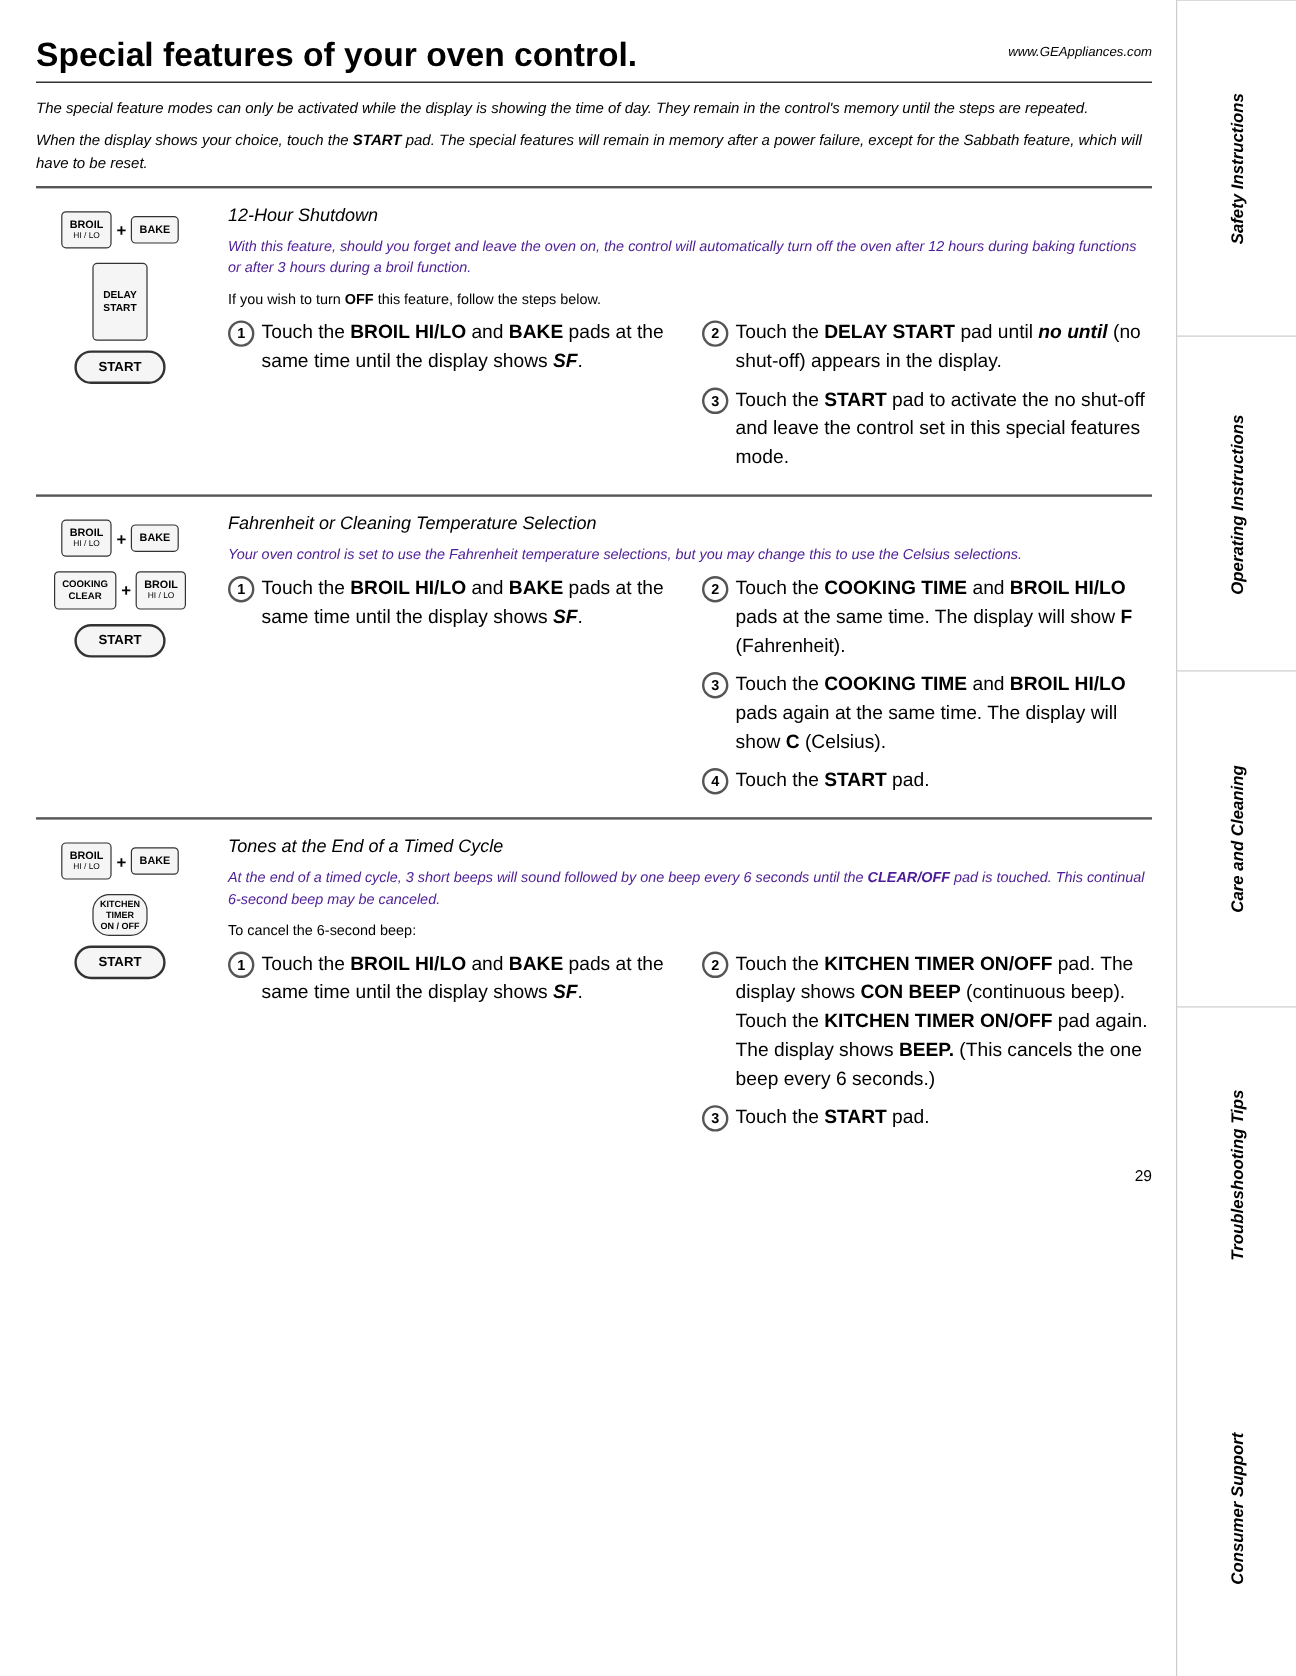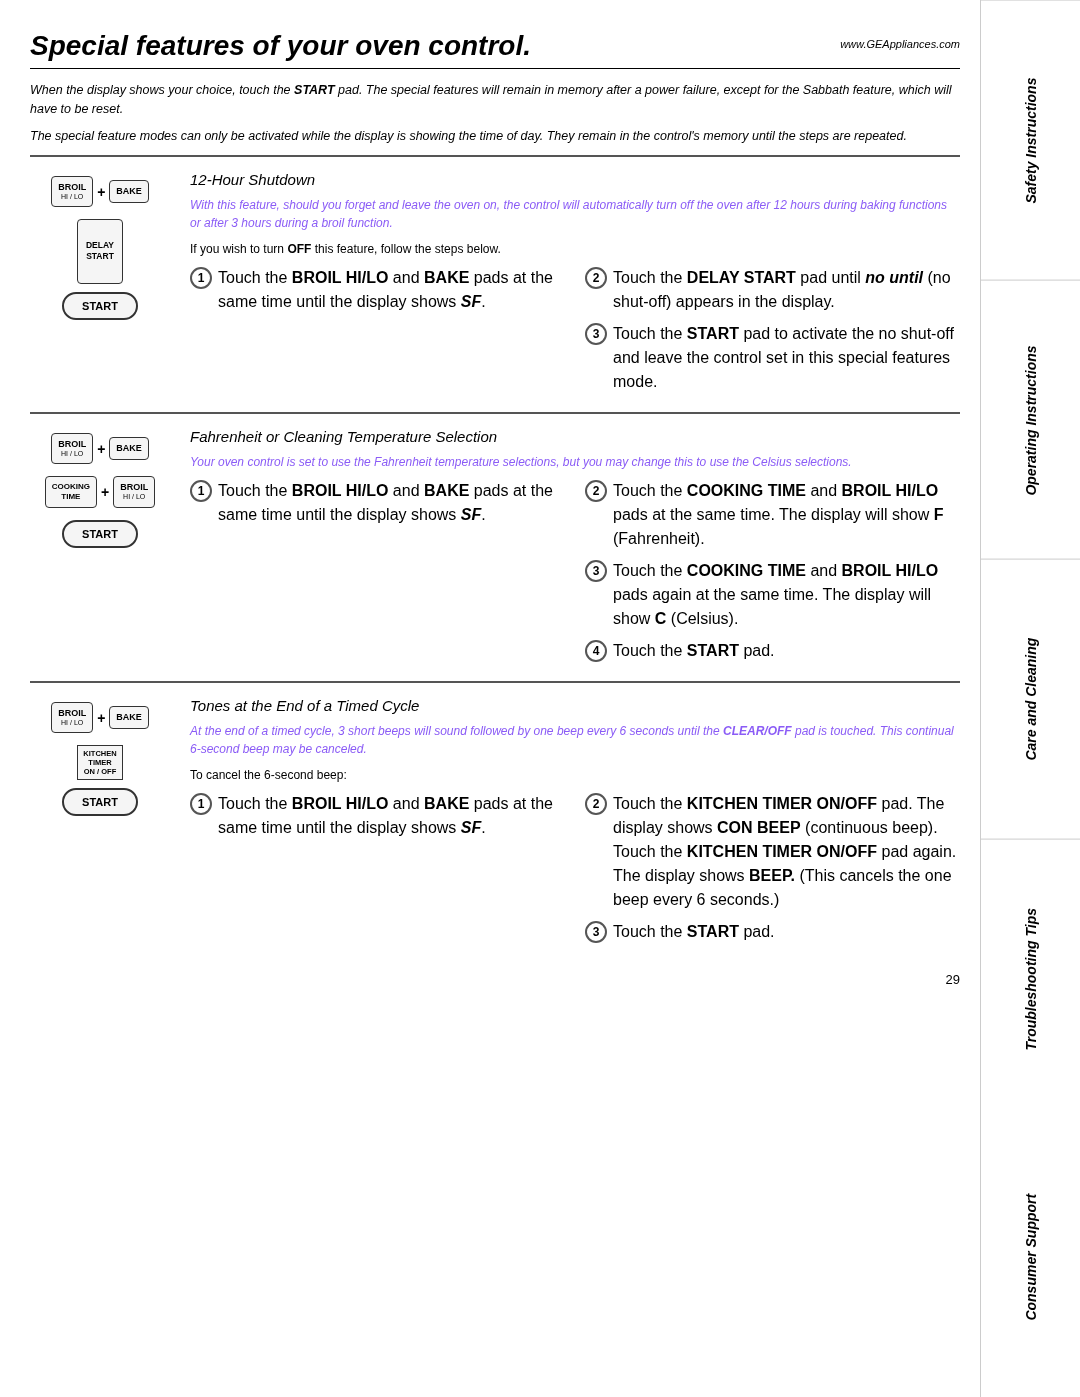--- a/index.html
+++ b/index.html
@@ -60,21 +60,20 @@
       display: flex;
       justify-content: space-between;
       align-items: flex-start;
       margin-bottom: 12px;
       border-bottom: 1px solid #000;
       padding-bottom: 6px;
     }
 
     .page-title {
       font-size: 28px;
-      font-style: italic;
       font-weight: bold;
     }
 
     .website {
       font-size: 11px;
       font-style: italic;
       margin-top: 8px;
     }
 
     
@@ -122,21 +121,21 @@
       font-weight: normal;
       font-style: italic;
       margin-bottom: 8px;
     }
 
     .feature-description {
       font-size: 12px;
       font-style: italic;
       line-height: 1.5;
       margin-bottom: 8px;
-      color: #8b5cf6;
+      color: #4c1d95;
     }
 
     .feature-description strong {
       font-weight: bold;
       font-style: italic;
     }
 
     .steps-cols {
       display: flex;
       gap: 20px;
@@ -229,21 +228,21 @@
       padding: 20px 8px;
       font-size: 8.5px;
       font-weight: bold;
       text-align: center;
       background: #f5f5f5;
       line-height: 1.3;
     }
 
     .btn-kitchen {
       border: 1.5px solid #333;
-      border-radius: 0;
+      border-radius: 14px;
       padding: 3px 5px;
       font-size: 7.5px;
       font-weight: bold;
       text-align: center;
       background: #f5f5f5;
       line-height: 1.2;
     }
 
     .page-num {
       text-align: right;
@@ -266,24 +265,24 @@
 
 <div class="page-wrapper">
   <div class="main-content">
 
     <div class="page-header">
       <div class="page-title">Special features of your oven control.</div>
       <div class="website">www.GEAppliances.com</div>
     </div>
 
     <div class="intro-block">
+      <p>The special feature modes can only be activated while the display is showing the time of day. They remain in the control's memory until the steps are repeated.</p>
       <p>
         <span>When the display shows your choice, touch the </span><strong>START</strong><span> pad. The special features will remain in memory after a power failure, except for the Sabbath feature, which will have to be reset.</span>
       </p>
-      <p>The special feature modes can only be activated while the display is showing the time of day. They remain in the control's memory until the steps are repeated.</p>
     </div>
 
     <div class="feature-section">
       <div class="feature-diagram">
 
         <div class="btn-row">
           <div class="btn-pad">
               <div style="font-size:9px;font-weight:bold;">BROIL</div>
               <div class="small">HI / LO</div>
             </div>
@@ -338,21 +337,21 @@
           <div class="btn-pad">
               <div style="font-size:9px;font-weight:bold;">BROIL</div>
               <div class="small">HI / LO</div>
             </div>
           <div class="btn-plus">+</div>
           <div class="btn-pad" style="font-size:9px;font-weight:bold;">BAKE</div>
         </div>
         <div class="btn-row">
           <div class="btn-pad">
               <div style="font-size:8px;font-weight:bold;">COOKING</div>
-              <div style="font-size:8px;font-weight:bold;">TIME</div>
+              <div style="font-size:8px;font-weight:bold;">CLEAR</div>
             </div>
           <div class="btn-plus">+</div>
           <div class="btn-pad">
               <div style="font-size:9px;font-weight:bold;">BROIL</div>
               <div class="small">HI / LO</div>
             </div>
         </div>
         <div class="btn-start">START</div>
       </div>
 

